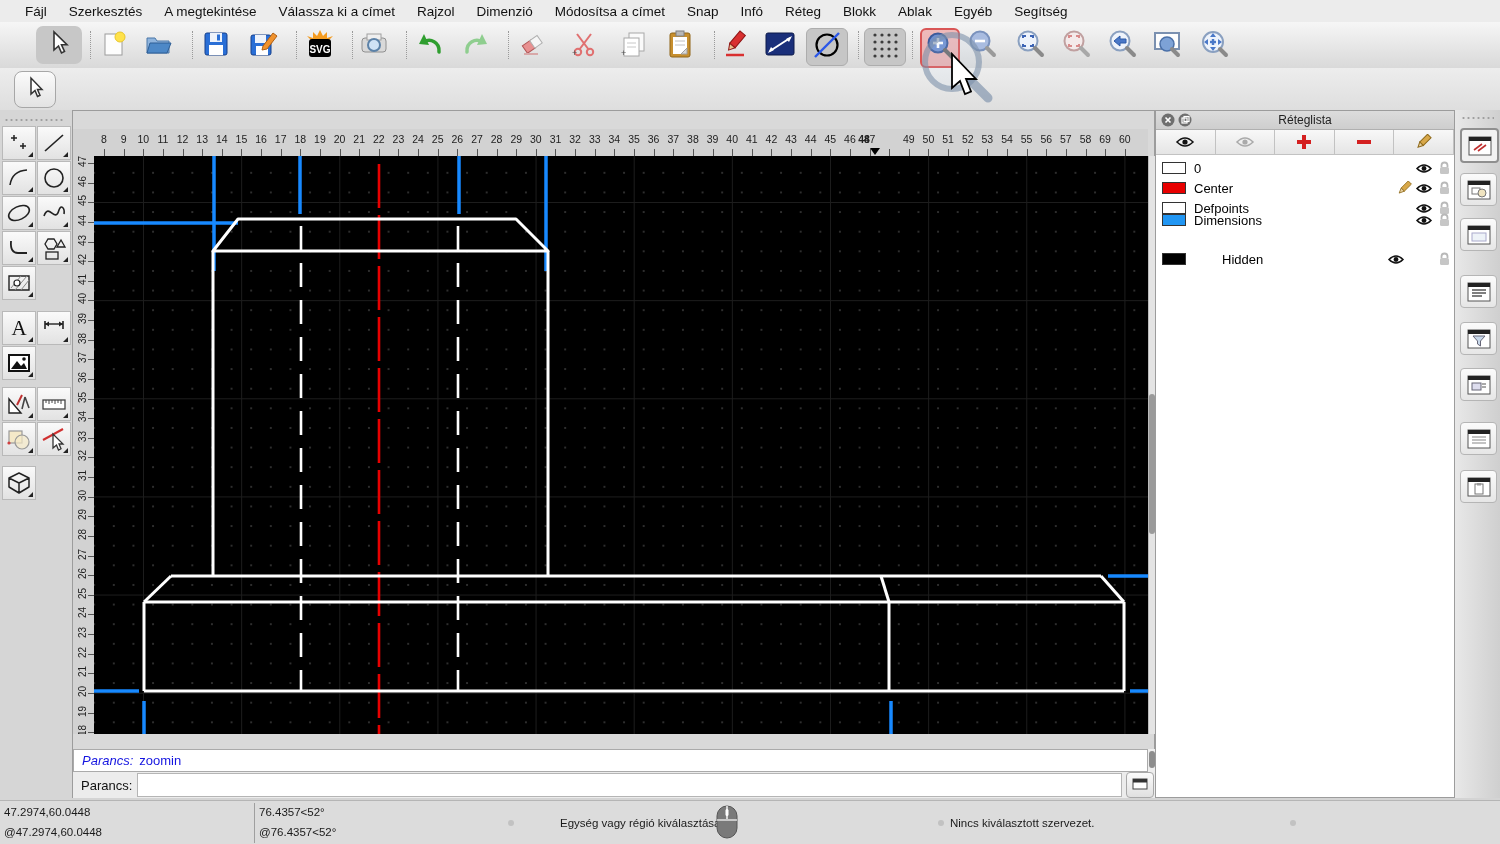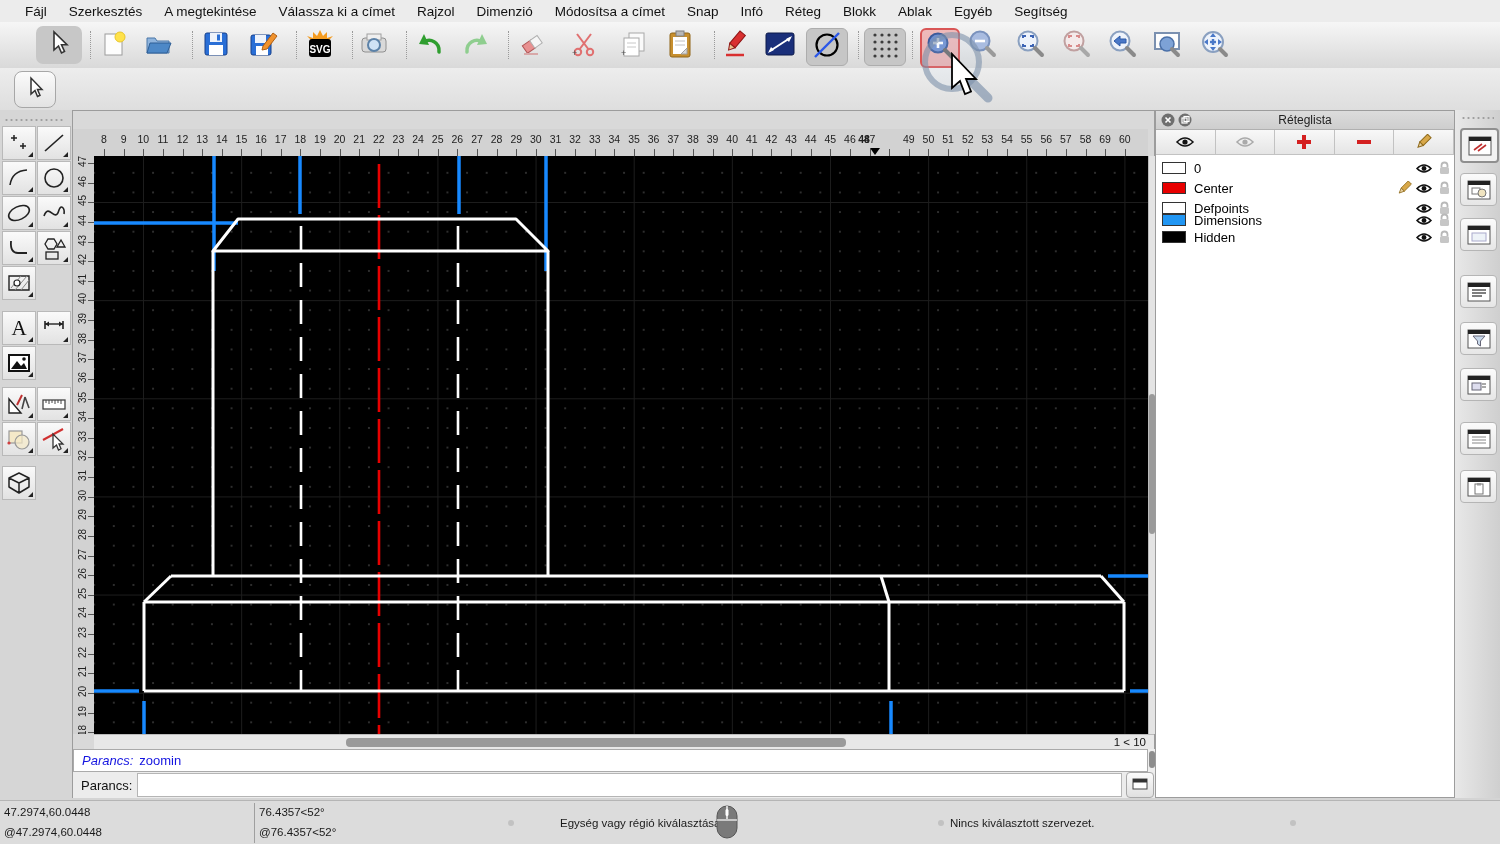--- a/index.html
+++ b/index.html
@@ -647,24 +647,20 @@
           <line x1="50" y1="446" x2="50" y2="535"></line>
           <line x1="1030" y1="446" x2="1030" y2="535"></line>
           <line x1="50" y1="535" x2="1030" y2="535"></line>
         </g>
       </svg>
     </div>
 
     <div id="vscroll" class="abs">
         <div id="vthumb"></div>
       </div>
-    <div id="hscroll" class="abs">
-      <div id="hthumb"></div>
-      <span id="pageind">1 &lt; 10</span>
-    </div>
 
     <div id="histline" class="abs">
       <span class="blue-it">Parancs:</span>
       <span class="blue-n">zoomin</span>
     </div>
     <div id="histscroll" class="abs">
         <div id="histpill"></div>
       </div>
 
     <div id="cmdline" class="abs">
@@ -800,21 +796,21 @@
               <circle cx="9" cy="6.5" r="2.4" fill="#111"></circle>
             </svg>
           </span>
           <span class="lr-ico">
             <svg width="13" height="14">
               <path d="M3.5,6 V4.5 a3,3 0 0 1 6,0 V6" fill="none" stroke="#b8b8b8" stroke-width="1.8"></path>
               <rect x="2" y="6" width="9" height="7" rx="1.5" fill="#c6c6c6"></rect>
             </svg>
           </span>
         </div>
-        <div class="layer-row" style="top: 116px;">
+        <div class="layer-row" style="top: 138px; gap: 28px;">
           <span class="swatch" style="background:#000000"></span>
           <span>Hidden</span>
           <span class="lr-spacer"></span>
           <span class="lr-ico">
             <svg width="18" height="13">
               <path d="M2,6.5 Q9,-0.5 16,6.5 Q9,13.5 2,6.5 Z" fill="none" stroke="#111" stroke-width="1.5"></path>
               <circle cx="9" cy="6.5" r="2.4" fill="#111"></circle>
             </svg>
           </span>
           <span class="lr-ico">

